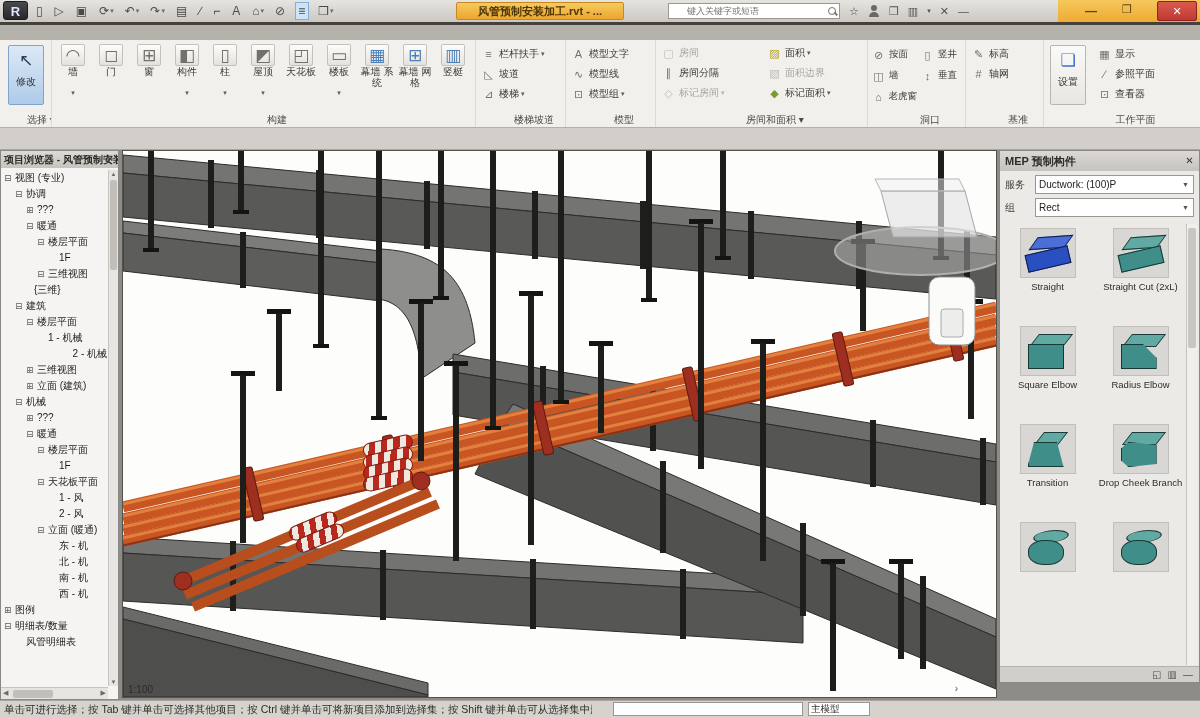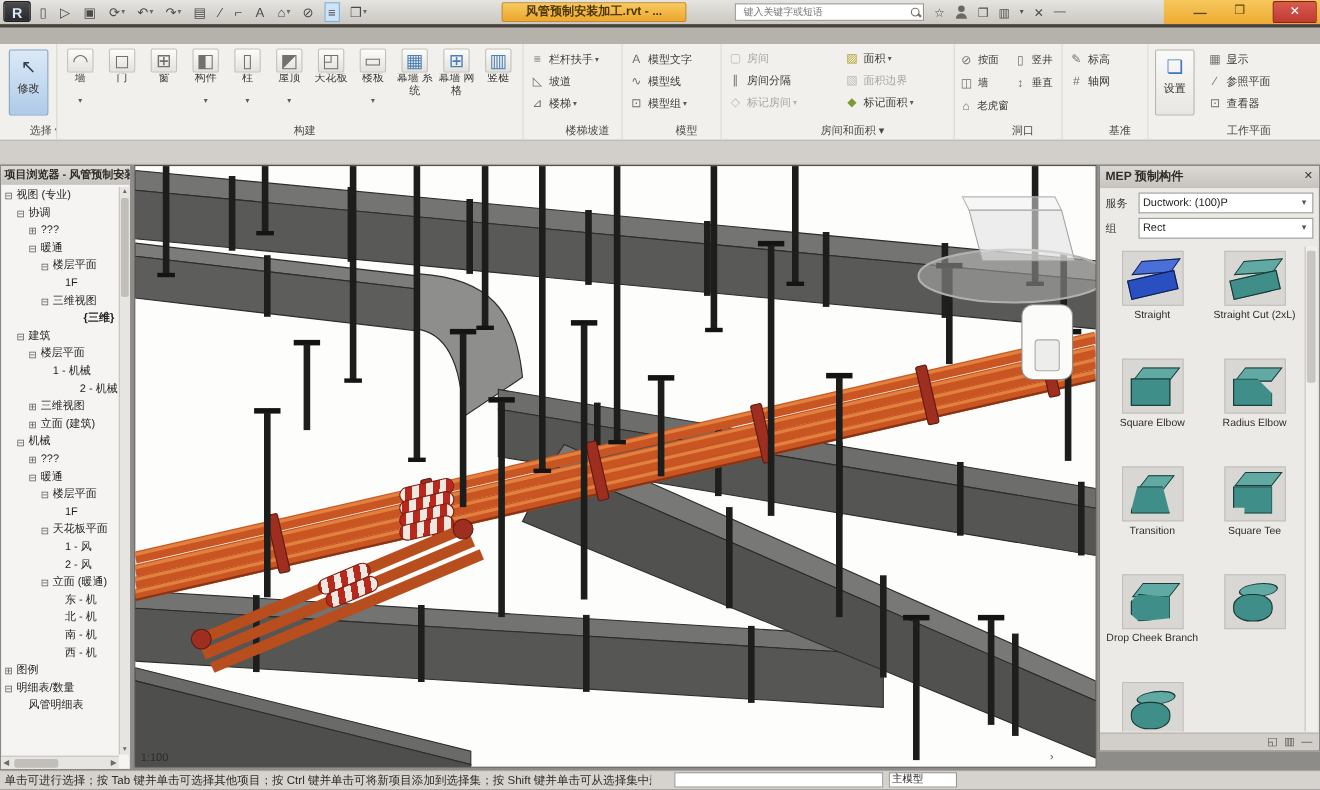--- a/index.html
+++ b/index.html
@@ -13,21 +13,21 @@
   .qat{position:absolute;left:34px;top:2px;height:18px;display:flex;gap:7px;align-items:center;}
   .qi{height:18px;display:flex;align-items:center;padding:0 2px;font-size:12px;color:#4a4a4c;cursor:default;}
   .qi .gi{font-size:12px;line-height:18px;}
   .qi.hl{background:#cfe3f6;border:1px solid #7fb0dc;}
   .qa{font-size:7px;color:#6b6b6b;margin-left:1px;}
   .tchip{position:absolute;left:456px;top:2px;width:168px;height:18px;border-radius:2px;
          background:linear-gradient(#f7ca60,#eca62e);border:1px solid #c9881f;
          font-size:11px;font-weight:bold;color:#4f3705;line-height:16px;text-align:center;
          white-space:nowrap;overflow:hidden;}
   .search{position:absolute;left:668px;top:3px;width:172px;height:16px;background:#fff;border:1px solid #9b9893;display:flex;align-items:center;}
-  .search input{border:0;outline:none;flex:1;font-size:9px;color:#666;padding:0 7px;background:transparent;font-family:inherit;}
+  .search input{border:0;outline:none;flex:1;font-size:9px;color:#666;padding:0 18px;background:transparent;font-family:inherit;}
   .sicon{width:13px;height:13px;position:relative;flex:0 0 13px;}
   .sicon::before{content:"";position:absolute;left:2px;top:2px;width:6px;height:6px;border:1.5px solid #77746f;border-radius:50%;}
   .sicon::after{content:"";position:absolute;left:8px;top:8px;width:4px;height:1.5px;background:#77746f;transform:rotate(45deg);}
   .tricons{position:absolute;left:849px;top:2px;height:18px;display:flex;gap:9px;align-items:center;font-size:11px;color:#55524e;}
   .uicon{width:12px;height:14px;position:relative;}
   .uicon::before{content:"";position:absolute;left:3px;top:1px;width:6px;height:6px;border-radius:50%;background:#6b6864;}
   .uicon::after{content:"";position:absolute;left:1px;top:8px;width:10px;height:5px;border-radius:5px 5px 0 0;background:#6b6864;}
   .ybg{position:absolute;left:1058px;top:0;width:142px;height:22px;background:linear-gradient(#f6c75c,#eeab33);}
   .wmin{position:absolute;left:1085px;top:4px;width:14px;font-size:12px;color:#5d4613;font-weight:bold;}
   .wres{position:absolute;left:1122px;top:3px;width:14px;font-size:11px;color:#5d4613;font-weight:bold;}
@@ -486,21 +486,21 @@
             <span class="tlabel">楼层平面</span>
           </div>
           <div class="trow" style="padding-left: 46px;">
             <span class="exp"></span>
             <span class="tlabel">1F</span>
           </div>
           <div class="trow" style="padding-left: 35px;">
             <span class="exp">⊟</span>
             <span class="tlabel">三维视图</span>
           </div>
-          <div class="trow" style="padding-left: 63px; font-weight: bold;">
+          <div class="trow" style="padding-left: 21px;">
             <span class="exp"></span>
             <span class="tlabel">{三维}</span>
           </div>
           <div class="trow" style="padding-left: 13px;">
             <span class="exp">⊟</span>
             <span class="tlabel">建筑</span>
           </div>
           <div class="trow" style="padding-left: 24px;">
             <span class="exp">⊟</span>
             <span class="tlabel">楼层平面</span>
@@ -818,24 +818,20 @@
           </div>
           <div class="part">
             <div class="pi pi-radius"></div>
             <div class="pl">Radius Elbow</div>
           </div>
           <div class="part">
             <div class="pi pi-transition"></div>
             <div class="pl">Transition</div>
           </div>
           <div class="part">
-            <div class="pi pi-tee"></div>
-            <div class="pl">Square Tee</div>
-          </div>
-          <div class="part">
             <div class="pi pi-branch"></div>
             <div class="pl">Drop Cheek Branch</div>
           </div>
           <div class="part">
             <div class="pi pi-round"></div>
             <div class="pl"></div>
           </div>
           <div class="part">
             <div class="pi pi-round"></div>
             <div class="pl"></div>

